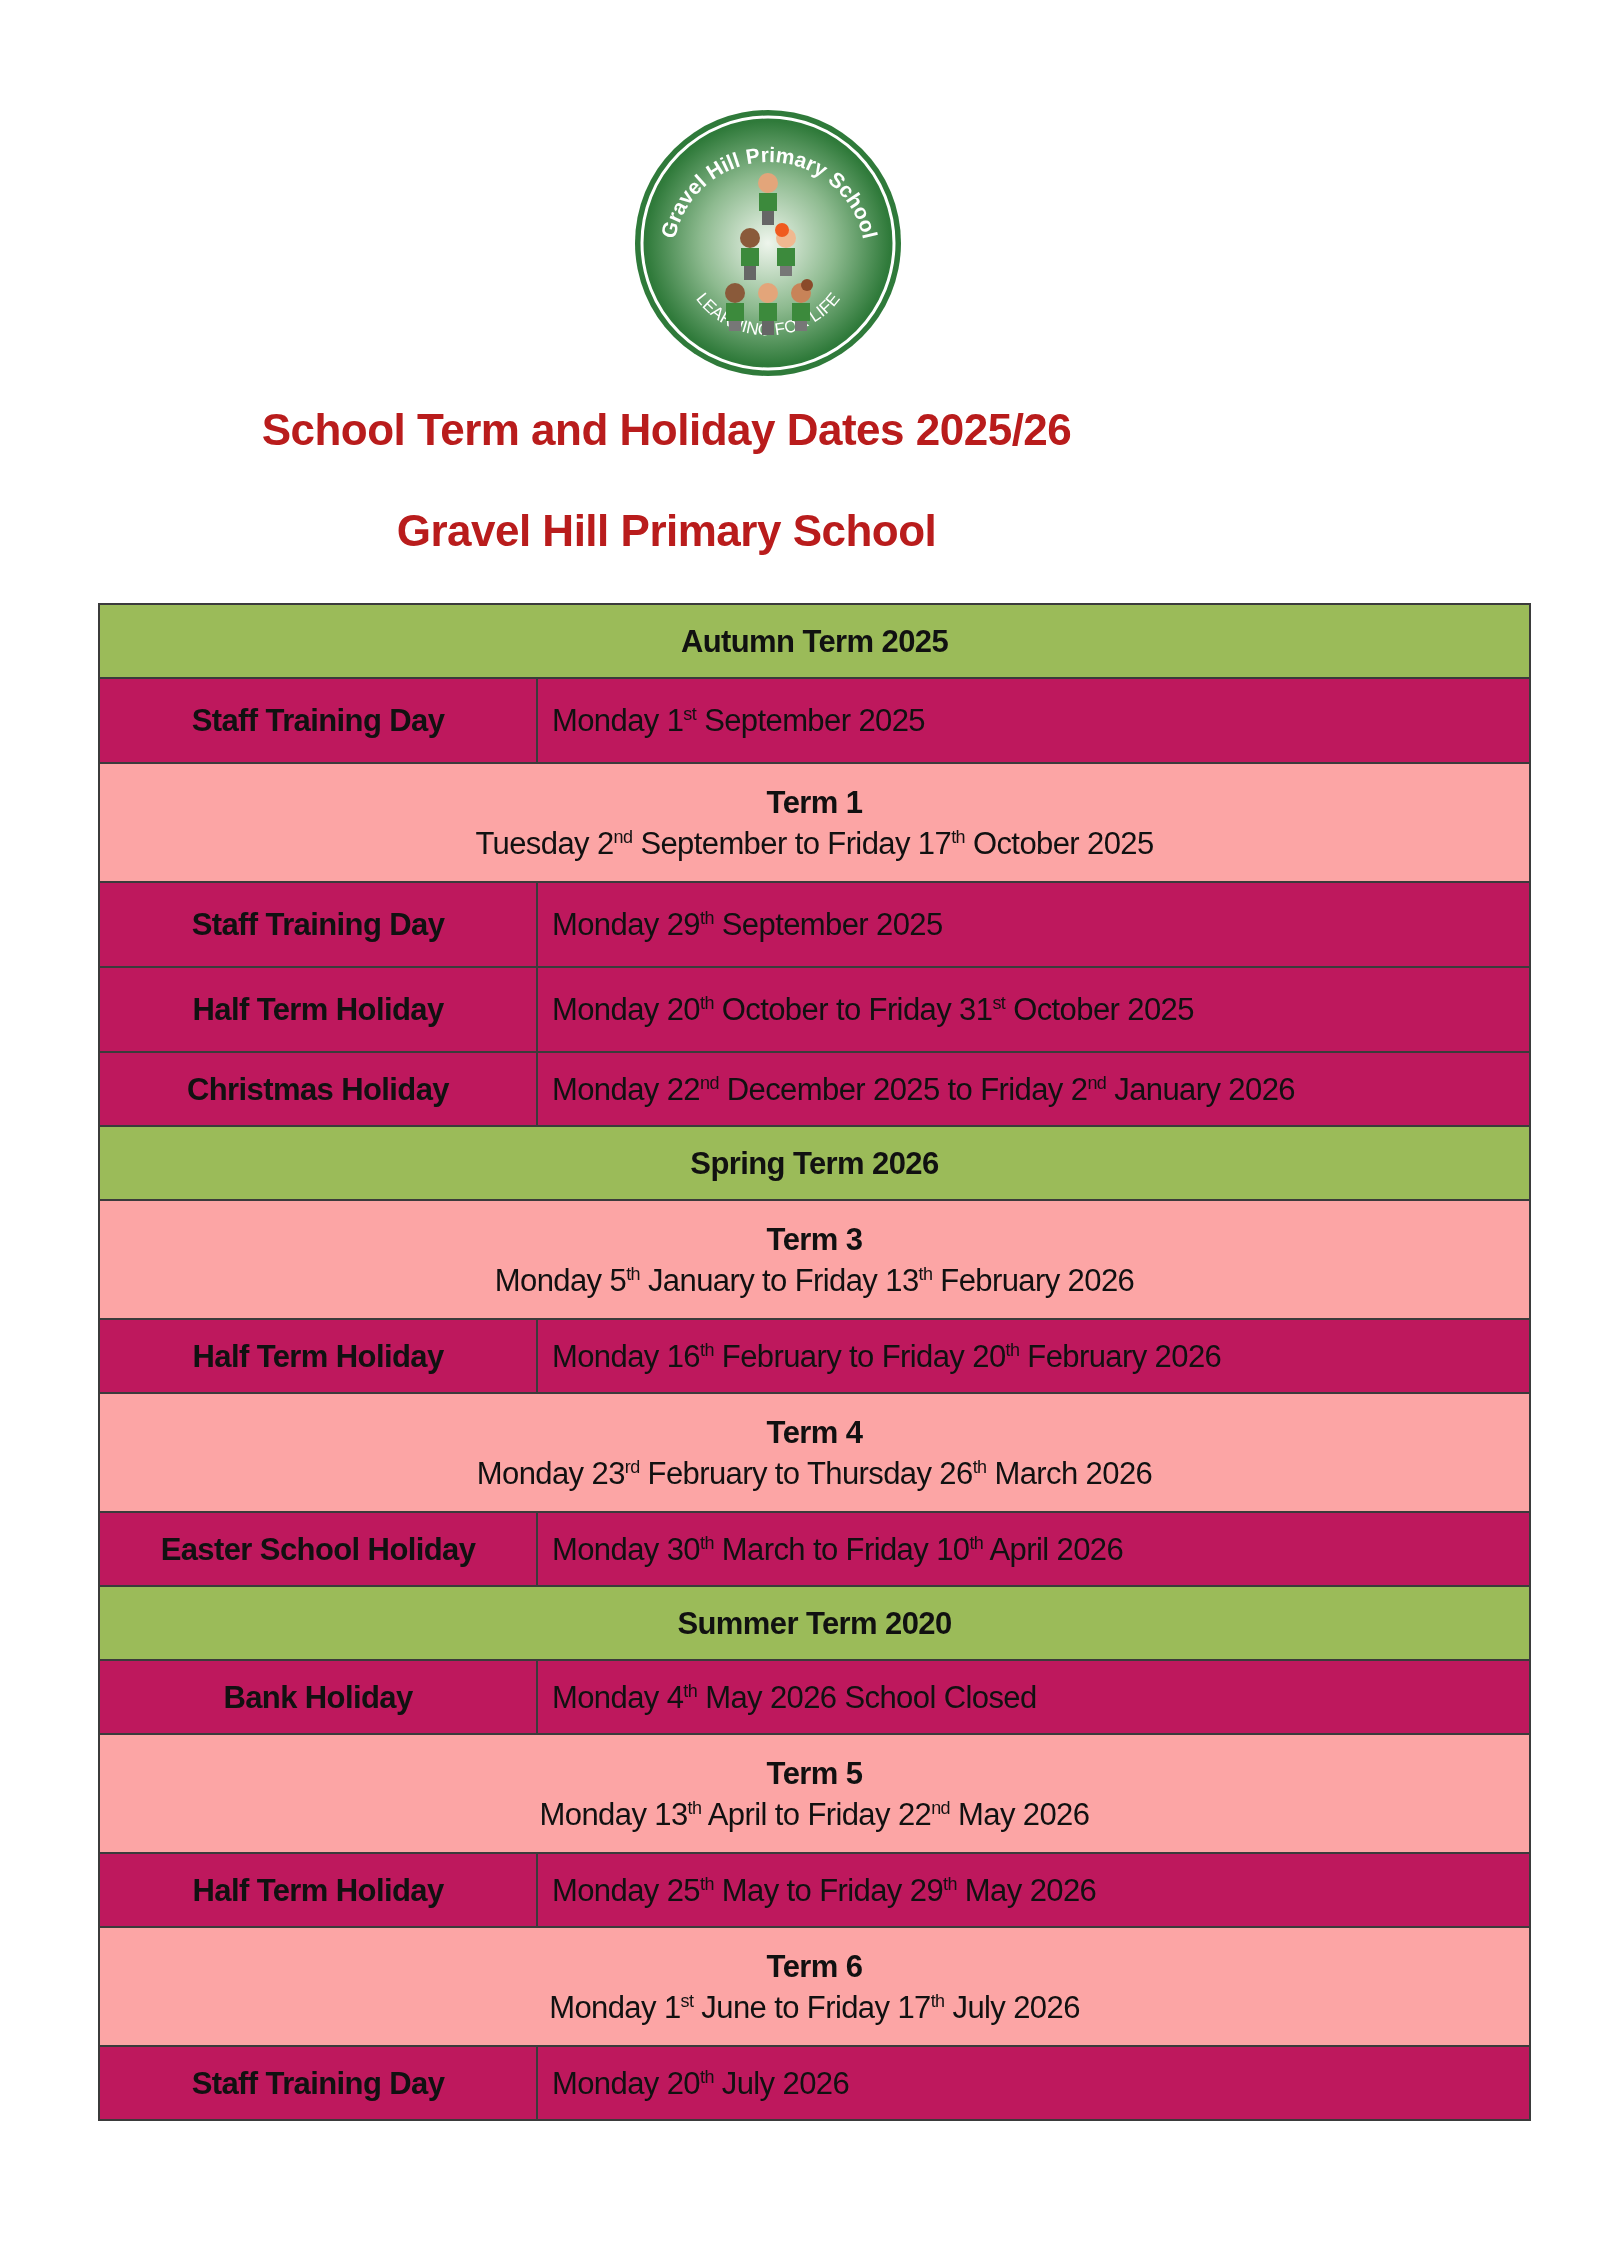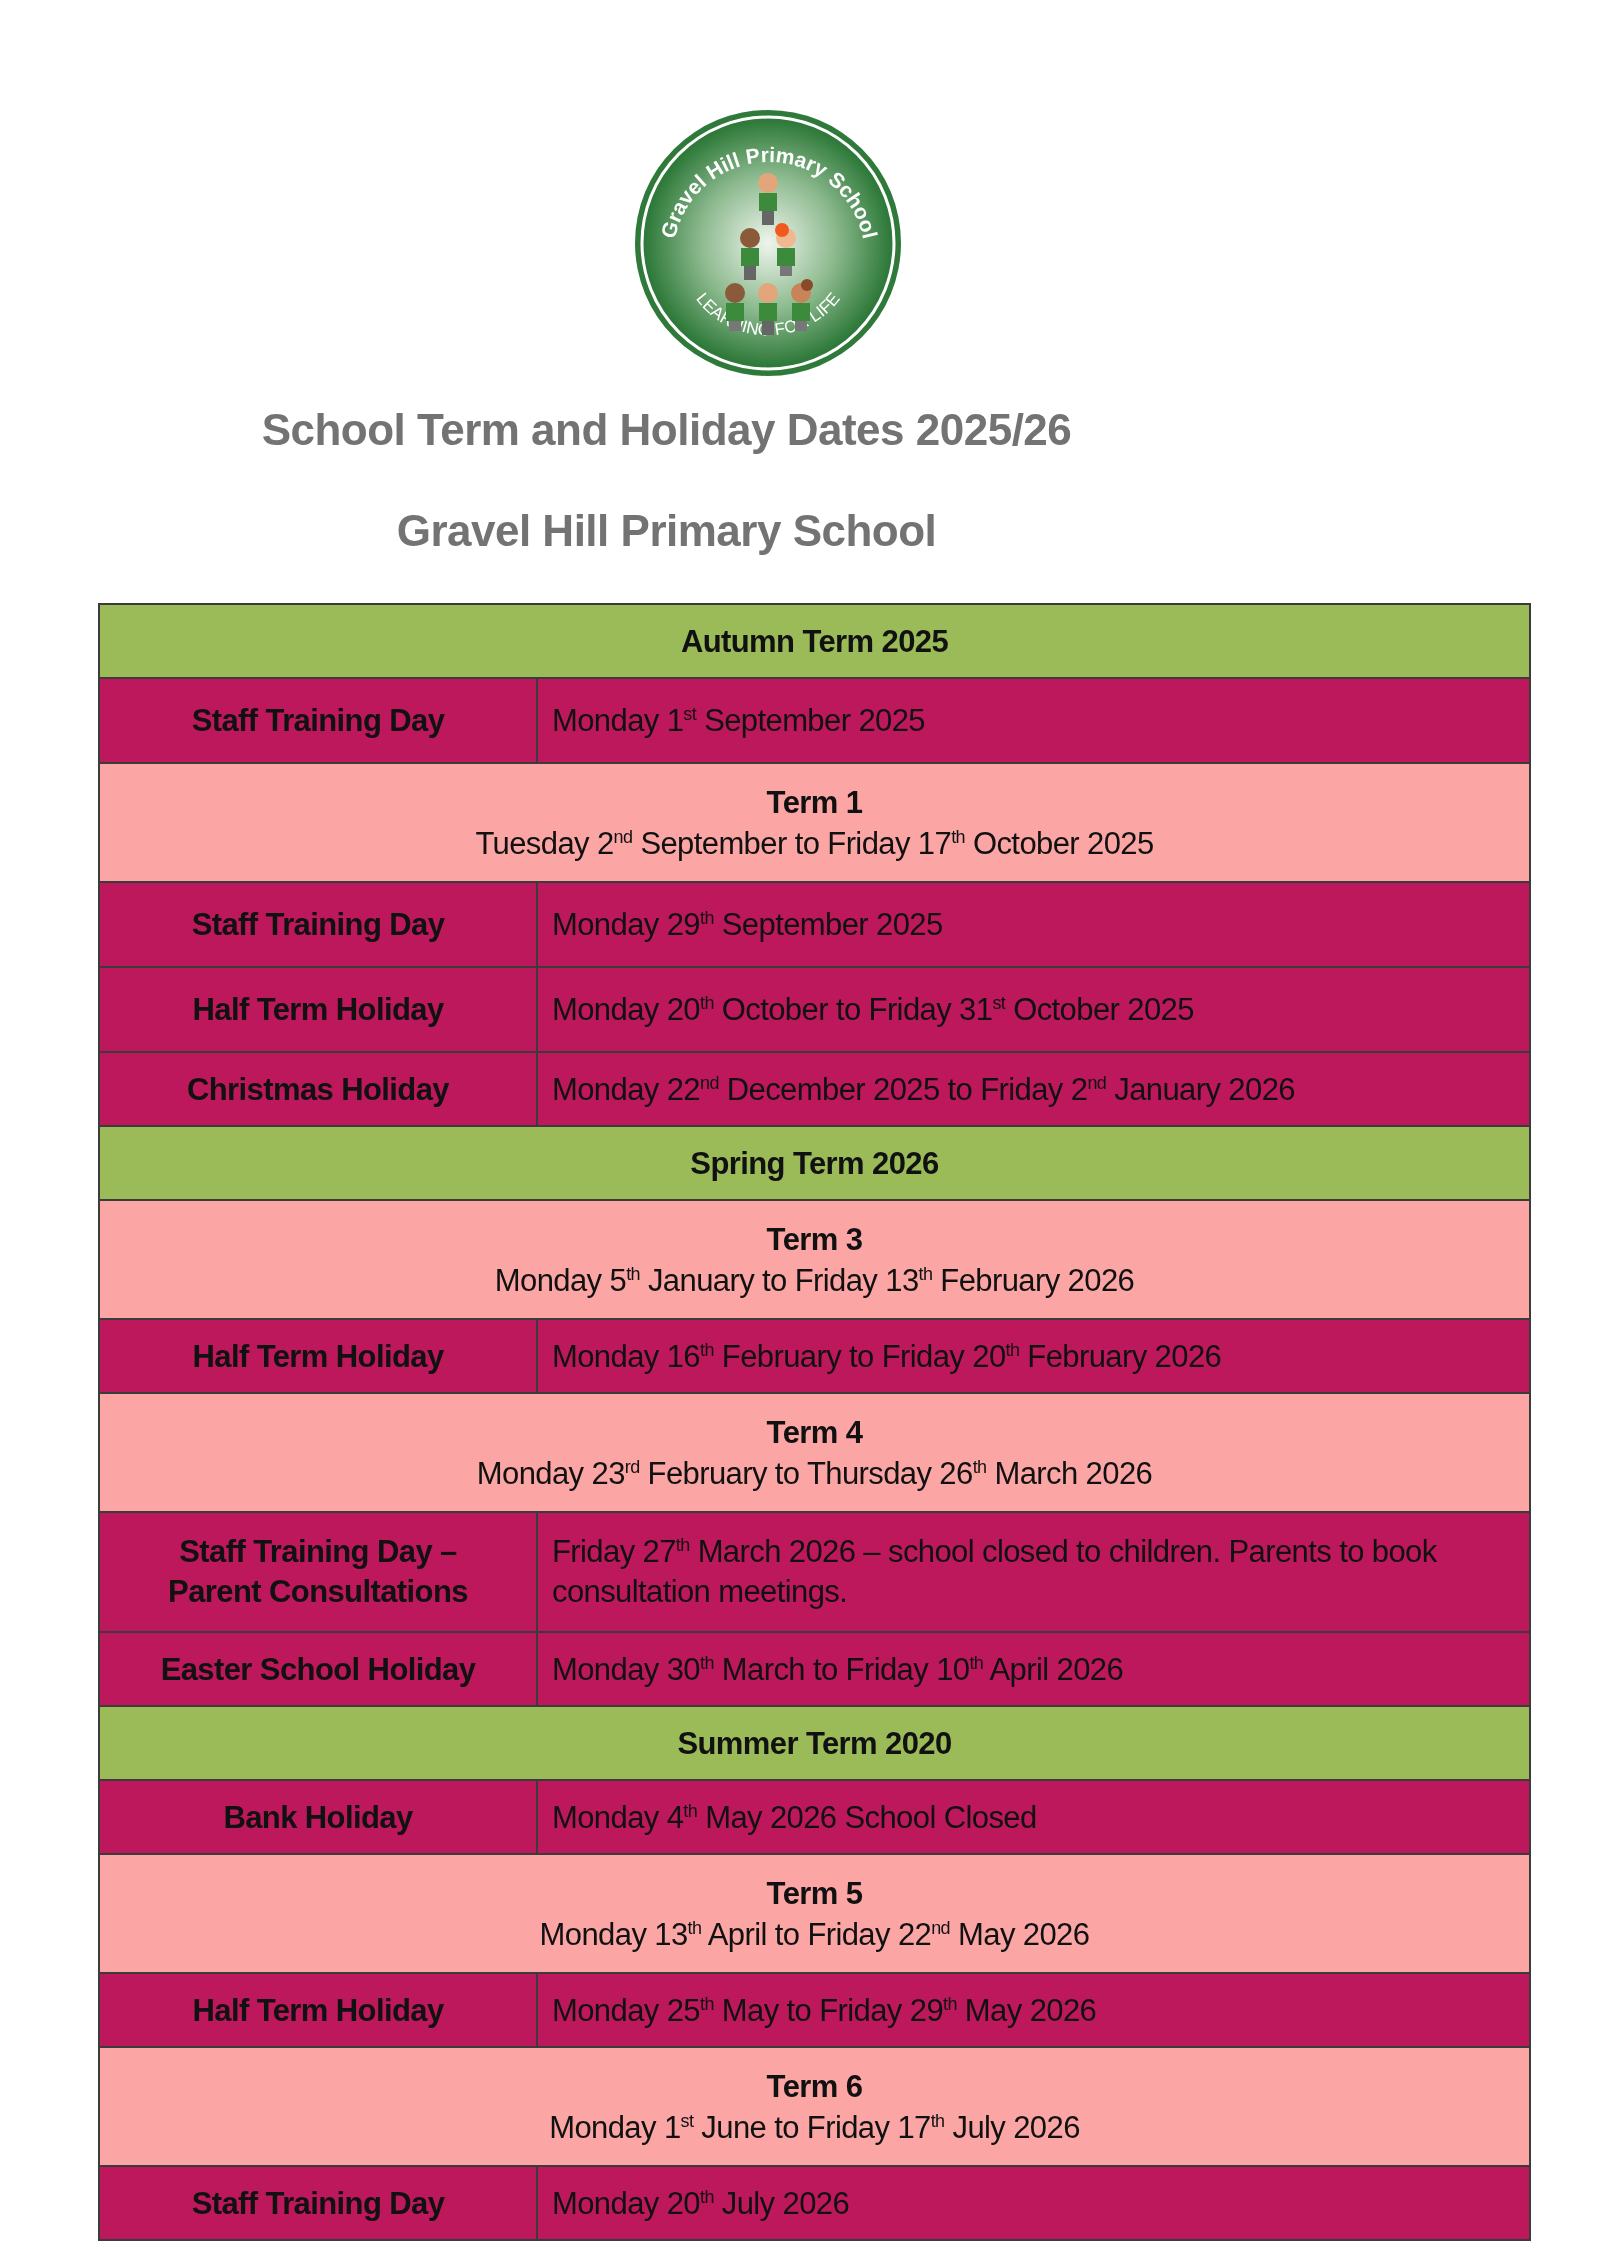--- a/index.html
+++ b/index.html
@@ -1,21 +1,21 @@
 <!DOCTYPE html>
 <html><head>
 <meta charset="utf-8">
 <style>
   html, body { margin: 0; padding: 0; background: #ffffff; }
   body { width: 1600px; height: 2263px; position: relative; overflow: hidden;
          font-family: "Liberation Sans", sans-serif; color: #111; }
   .logo { position: absolute; left: 633px; top: 108px; width: 270px; height: 270px; }
   .title { position: absolute; left: 0; width: 1333px; text-align: center;
            font-family: "Liberation Sans", sans-serif; font-weight: bold; font-size: 44px;
-           letter-spacing: -0.5px; color: #737373; }
+           letter-spacing: -0.5px; color: #b91c1c; }
   .title1 { top: 405px; }
   .title2 { top: 506px; }
   table.cal { position: absolute; left: 98px; top: 603px; width: 1431px;
               border-collapse: collapse; table-layout: fixed; }
   table.cal td { border: 2px solid #3b3b3b; padding: 14px; font-size: 31px;
                  letter-spacing: -0.6px; line-height: 1.0; vertical-align: middle; }
   col.c1 { width: 438px; }
   col.c2 { width: 993px; }
   .sec td { background: #9bbb59; text-align: center; font-weight: bold; height: 44px; }
   .evt td { background: #be185d; }
@@ -134,24 +134,20 @@
       <tr class="evt short">
         <td class="lbl">Half Term Holiday</td>
         <td class="val">Monday 16<sup>th</sup> February to Friday 20<sup>th</sup> February 2026</td>
       </tr>
       <tr class="term">
         <td colspan="2">
           <span class="tname">Term 4</span>
           <span class="trange">Monday 23<sup>rd</sup> February to Thursday 26<sup>th</sup> March 2026</span>
         </td>
       </tr>
-      <tr class="evt two">
-        <td class="lbl">Staff Training Day –<br>Parent Consultations</td>
-        <td class="val">Friday 27<sup>th</sup> March 2026 – school closed to children. Parents to book consultation meetings.</td>
-      </tr>
       <tr class="evt short">
         <td class="lbl">Easter School Holiday</td>
         <td class="val">Monday 30<sup>th</sup> March to Friday 10<sup>th</sup> April 2026</td>
       </tr>
       <tr class="sec">
         <td colspan="2">Summer Term 2020</td>
       </tr>
       <tr class="evt short">
         <td class="lbl">Bank Holiday</td>
         <td class="val">Monday 4<sup>th</sup> May 2026 School Closed</td>

